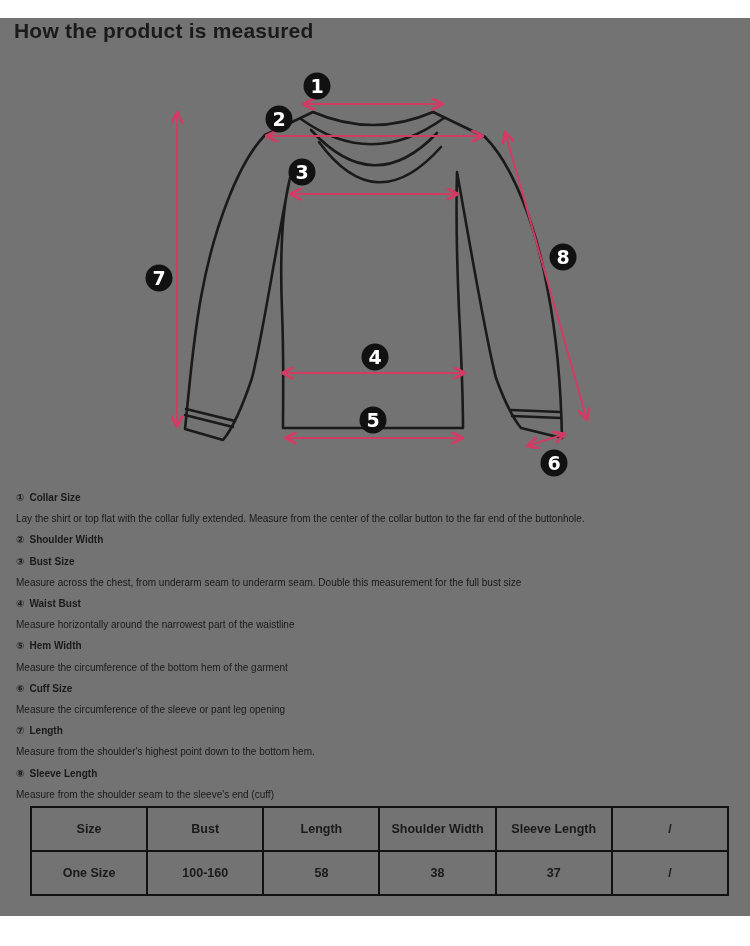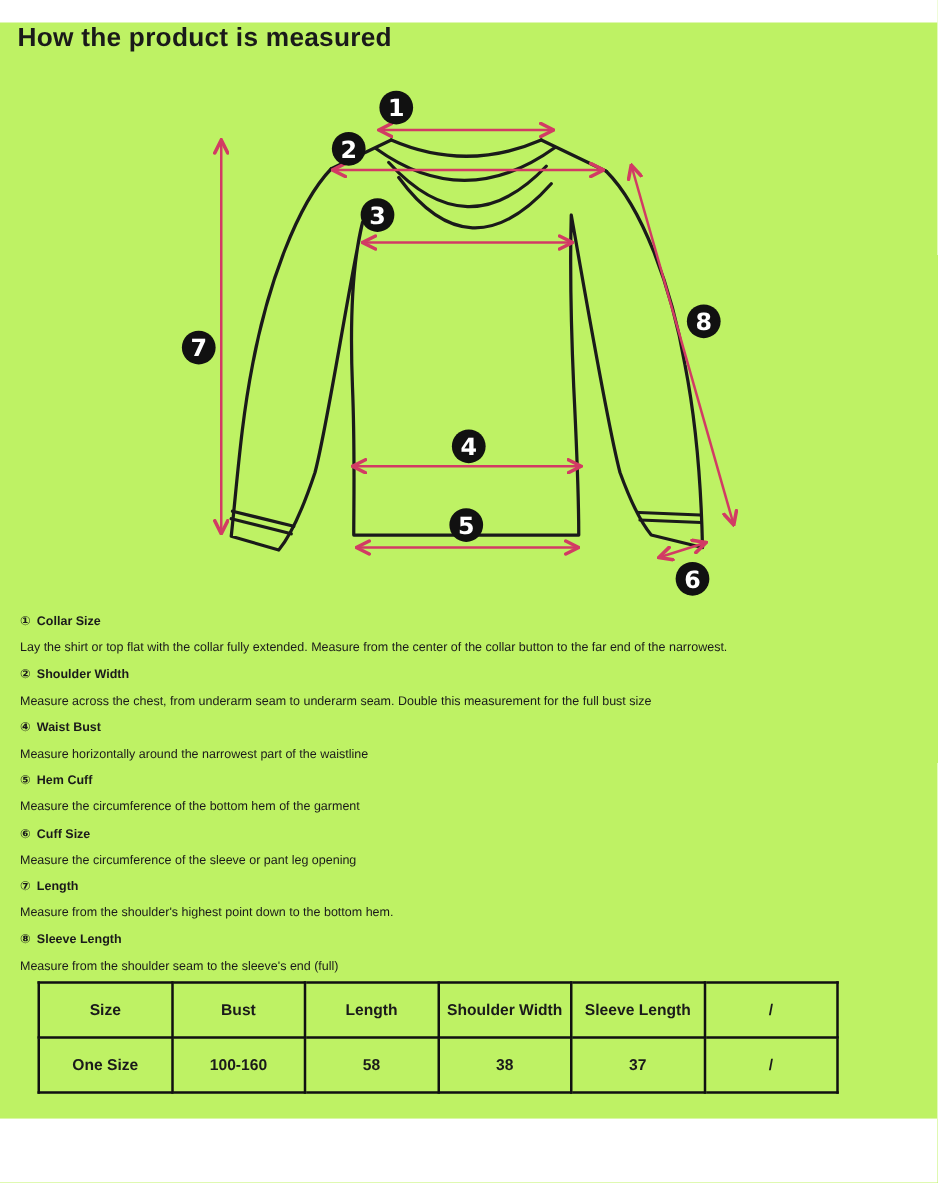--- a/index.html
+++ b/index.html
@@ -1,26 +1,26 @@
 <!DOCTYPE html>
 <html><head>
 <meta charset="utf-8">
 <style>
   html,body{margin:0;padding:0;background:#fff;}
   body{width:750px;font-family:"Liberation Sans","DejaVu Sans",sans-serif;color:#1a1a1a;}
-  .page{width:750px;background:#bef264;padding-bottom:20px;}
+  .page{width:750px;background:#737373;padding-bottom:20px;}
   h1.title{margin:18px 0 0 14px;font-size:21px;line-height:26px;font-weight:bold;letter-spacing:.2px;}
   svg.diagram{display:block;margin-top:16px;}
   .measure-list{padding:6px 14px 0 14px;}
   .measure-list p{margin:2px;line-height:19.2px;font-size:10px;}
   .m-head{font-weight:bold;}
   .m-num{margin-right:5px;font-weight:bold;}
   .chart-bar{display:flex;margin:17px 0 6px 30px;font-size:15px;font-weight:bold;line-height:19px;}
   .chart-bar .unit{margin-left:40px;}
-  table.size-table{border-collapse:collapse;margin-left:30px;width:641px;table-layout:fixed;}
+  table.size-table{border-collapse:collapse;margin-left:30px;width:699px;table-layout:fixed;}
   .size-table th,.size-table td{border:2px solid #111;height:42px;text-align:center;vertical-align:middle;
     font-size:12.5px;font-weight:bold;padding:0;}
   .garment{fill:none;stroke:#1a1a1a;stroke-width:2.6;stroke-linejoin:round;stroke-linecap:round;}
   .arrow{stroke:#d23b64;stroke-width:2;}
   .badge-circle{fill:#111;}
   .badge-num{fill:#fff;font-size:19px;font-weight:bold;font-family:"DejaVu Sans","Liberation Sans",sans-serif;text-anchor:middle;}
 </style>
 </head>
 <body>
 
@@ -94,33 +94,34 @@
       <text class="badge-num" x="159" y="225">7</text>
     </g>
     <g>
       <circle class="badge-circle" cx="563" cy="197" r="13.5"></circle>
       <text class="badge-num" x="563" y="204">8</text>
     </g>
   </svg>
 
   <div class="measure-list">
     <p class="m-head"><span class="m-num">①</span><span>Collar Size</span></p>
-    <p class="m-desc">Lay the shirt or top flat with the collar fully extended. Measure from the center of the collar button to the far end of the narrowest.</p>
+    <p class="m-desc">Lay the shirt or top flat with the collar fully extended. Measure from the center of the collar button to the far end of the buttonhole.</p>
     <p class="m-head"><span class="m-num">②</span><span>Shoulder Width</span></p>
+    <p class="m-head"><span class="m-num">③</span><span>Bust Size</span></p>
     <p class="m-desc">Measure across the chest, from underarm seam to underarm seam. Double this measurement for the full bust size</p>
     <p class="m-head"><span class="m-num">④</span><span>Waist Bust</span></p>
     <p class="m-desc">Measure horizontally around the narrowest part of the waistline</p>
-    <p class="m-head"><span class="m-num">⑤</span><span>Hem Cuff</span></p>
+    <p class="m-head"><span class="m-num">⑤</span><span>Hem Width</span></p>
     <p class="m-desc">Measure the circumference of the bottom hem of the garment</p>
     <p class="m-head"><span class="m-num">⑥</span><span>Cuff Size</span></p>
     <p class="m-desc">Measure the circumference of the sleeve or pant leg opening</p>
     <p class="m-head"><span class="m-num">⑦</span><span>Length</span></p>
     <p class="m-desc">Measure from the shoulder's highest point down to the bottom hem.</p>
     <p class="m-head"><span class="m-num">⑧</span><span>Sleeve Length</span></p>
-    <p class="m-desc">Measure from the shoulder seam to the sleeve's end (full)</p>
+    <p class="m-desc">Measure from the shoulder seam to the sleeve's end (cuff)</p>
   </div>
 
 
   <table class="size-table">
     <thead>
       <tr>
         <th>Size</th>
         <th>Bust</th>
         <th>Length</th>
         <th>Shoulder Width</th>

